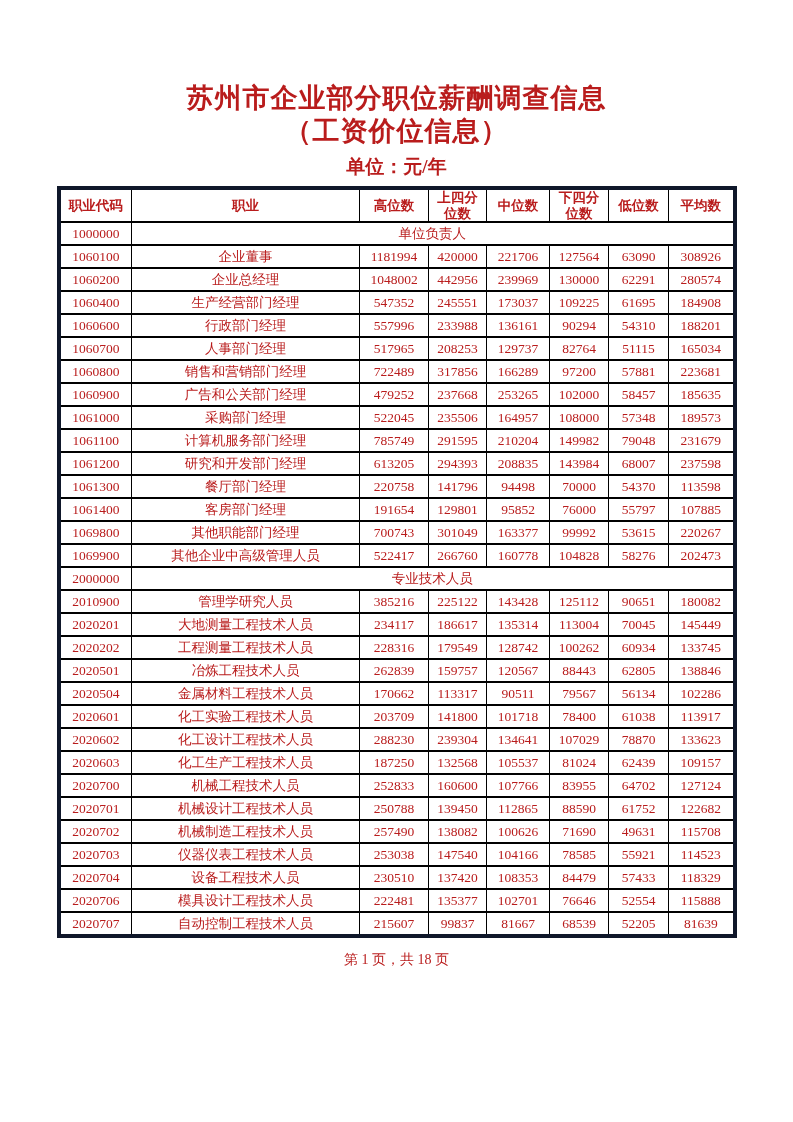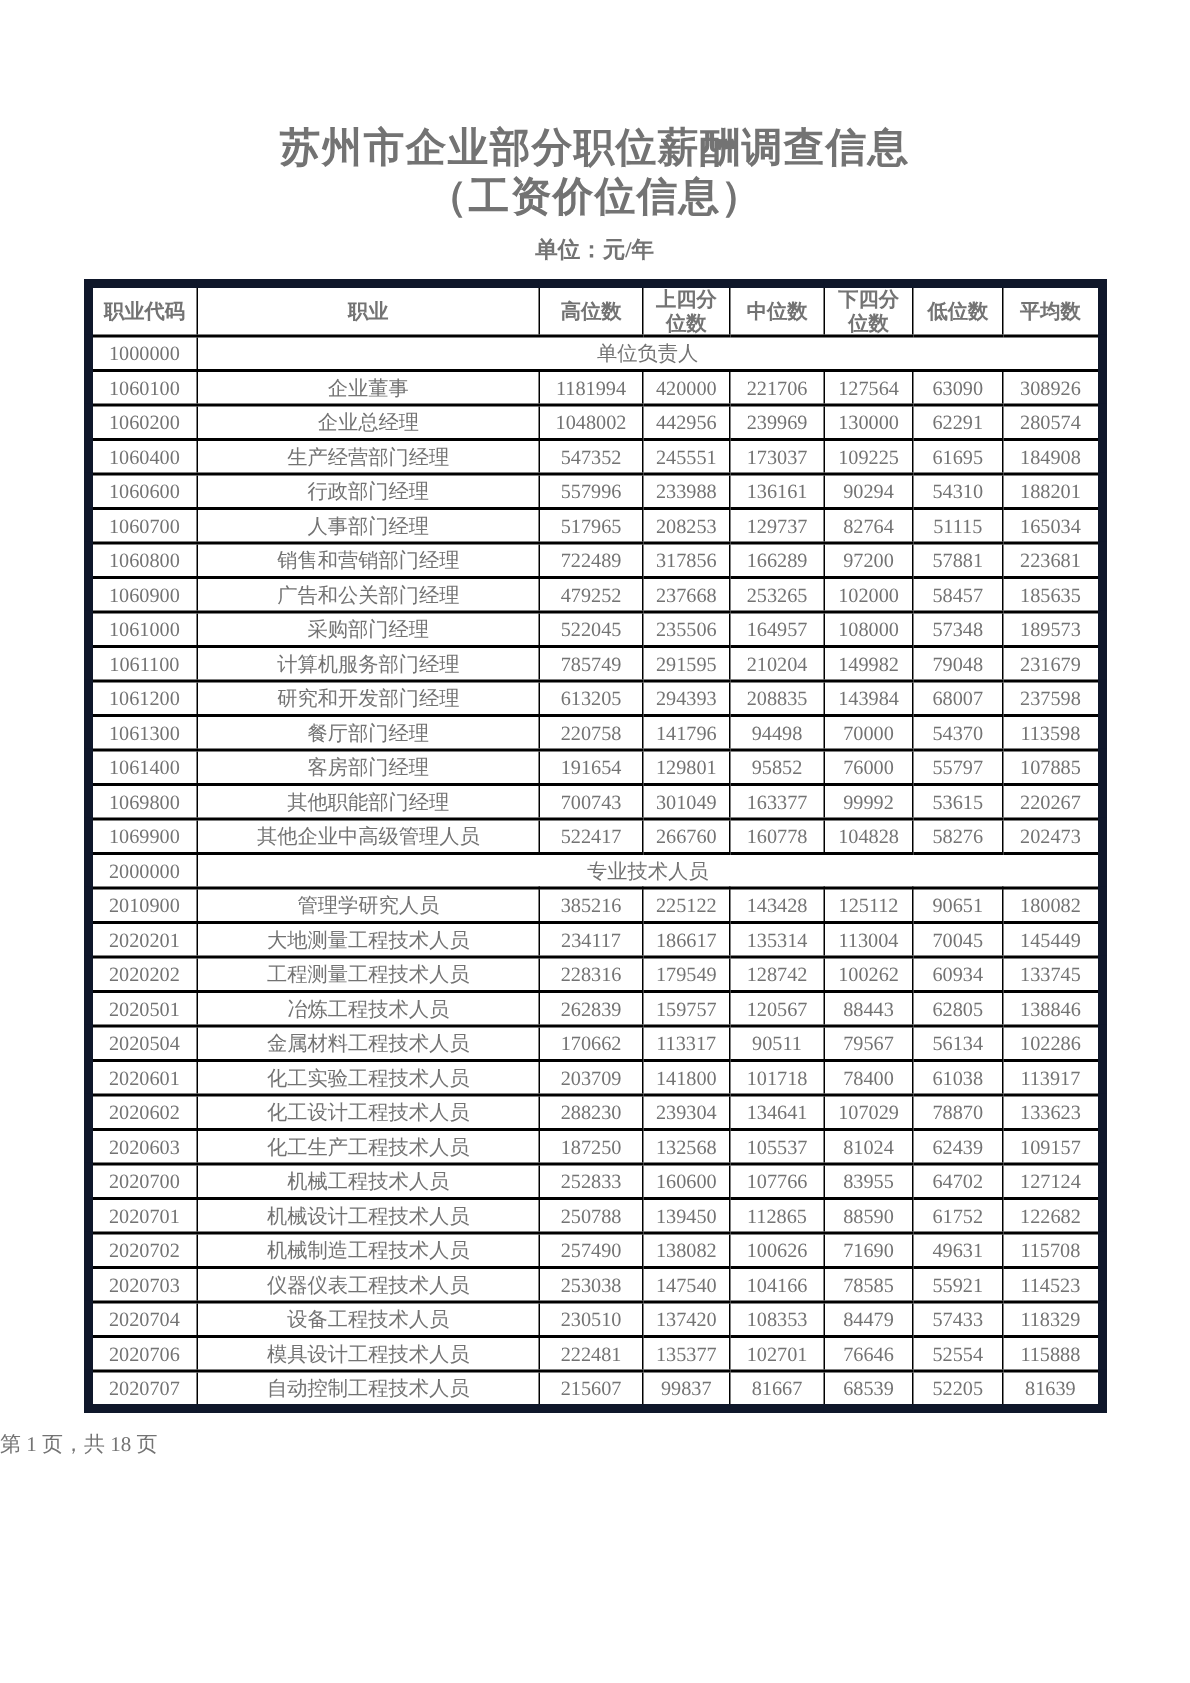--- a/index.html
+++ b/index.html
@@ -6,47 +6,47 @@
     margin: 0;
     padding: 0;
     background: #ffffff;
   }
   .page {
     position: relative;
     width: 793px;
     height: 1122px;
     margin: 0 auto;
     background: #ffffff;
-    color: #737373;
+    color: #b91c1c;
     font-family: "Liberation Serif", "DejaVu Serif", serif;
     box-sizing: border-box;
     padding-top: 82px;
     overflow: hidden;
   }
   .doc-title {
     margin: 0;
     text-align: center;
     font-size: 27px;
     line-height: 33px;
     font-weight: 700;
     letter-spacing: 1px;
   }
   .unit-label {
     margin-top: 9px;
     text-align: center;
-    font-size: 15px;
+    font-size: 19px;
     line-height: 20px;
     font-weight: 700;
   }
   table.salary-table {
     border-collapse: collapse;
     table-layout: fixed;
     margin: 9px auto 0 auto;
     width: 676px;
-    border: 6px solid #0f172a;
+    border: 4px solid #0f172a;
     padding-left: 19px;
   }
   .salary-table th,
   .salary-table td {
     border-left: 1px solid #000;
     border-right: 1px solid #000;
     border-top: 2px solid #000;
     border-bottom: 2px solid #000;
     text-align: center;
     vertical-align: middle;
@@ -60,21 +60,21 @@
     line-height: 1.15;
     white-space: pre-line;
   }
   .salary-table td {
     height: 21px;
     font-weight: 400;
     white-space: nowrap;
   }
   .page-footer {
     margin-top: 13px;
-    text-align: left;
+    text-align: center;
     font-size: 14px;
     line-height: 18px;
   }
 </style>
 </head>
 <body>
 
 <div class="page">
 
   <h1 class="doc-title">苏州市企业部分职位薪酬调查信息</h1>

